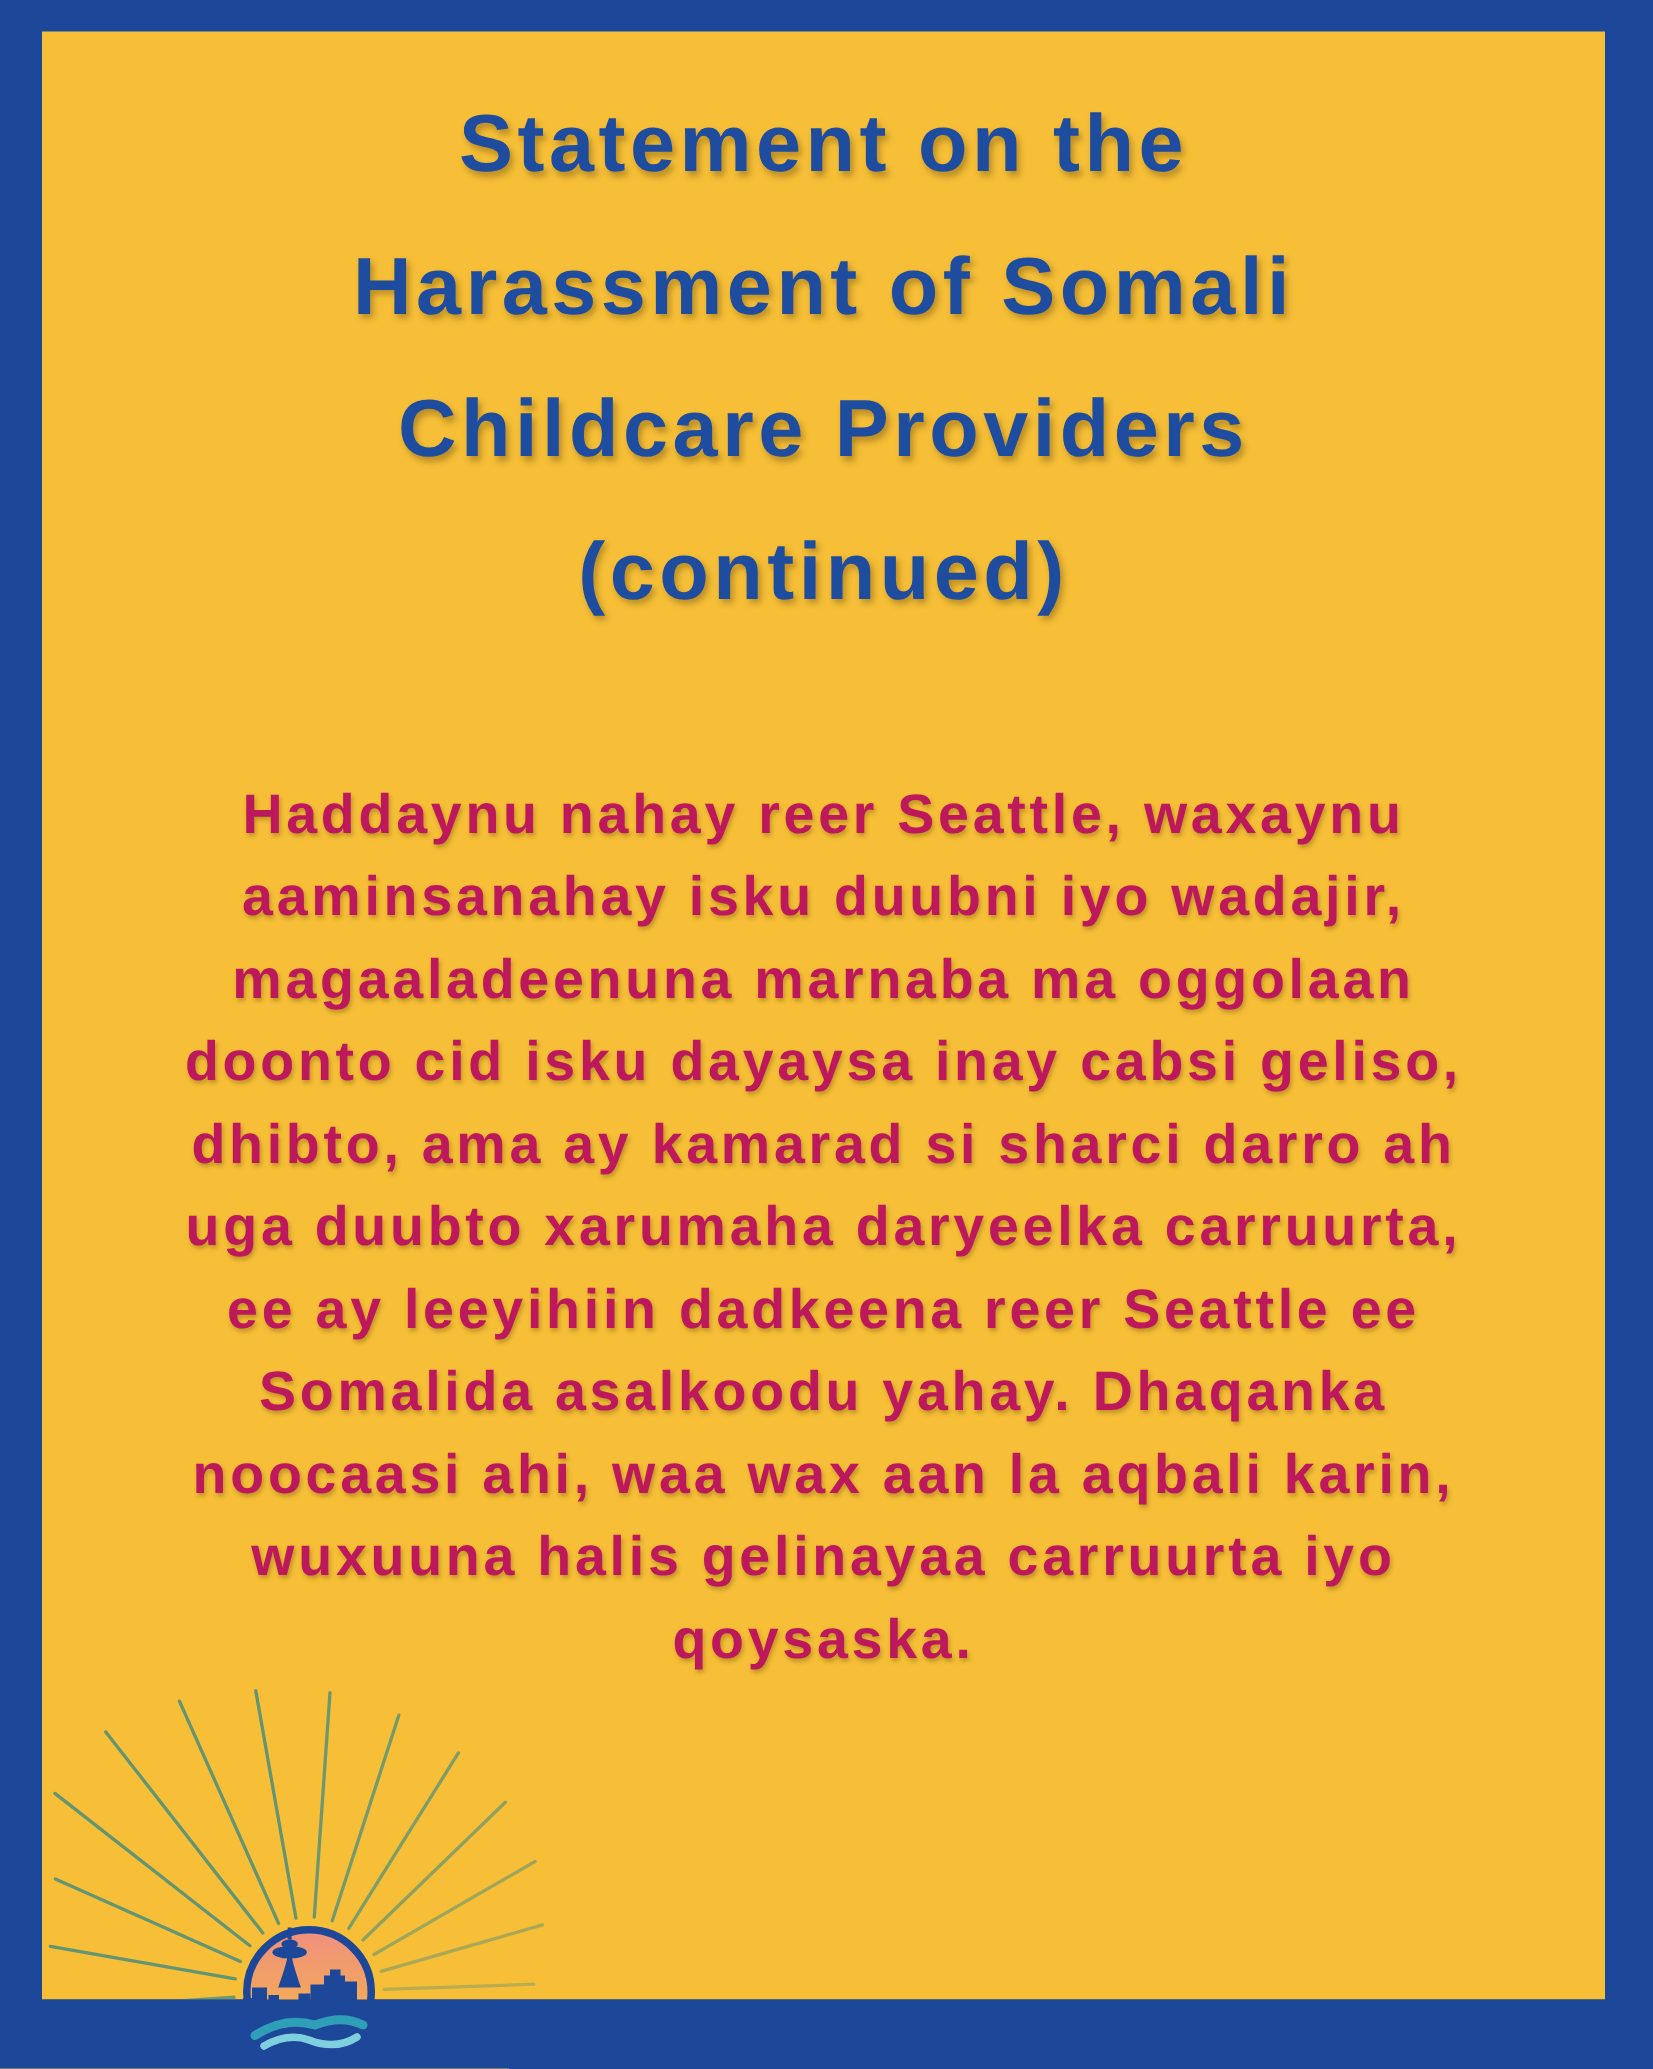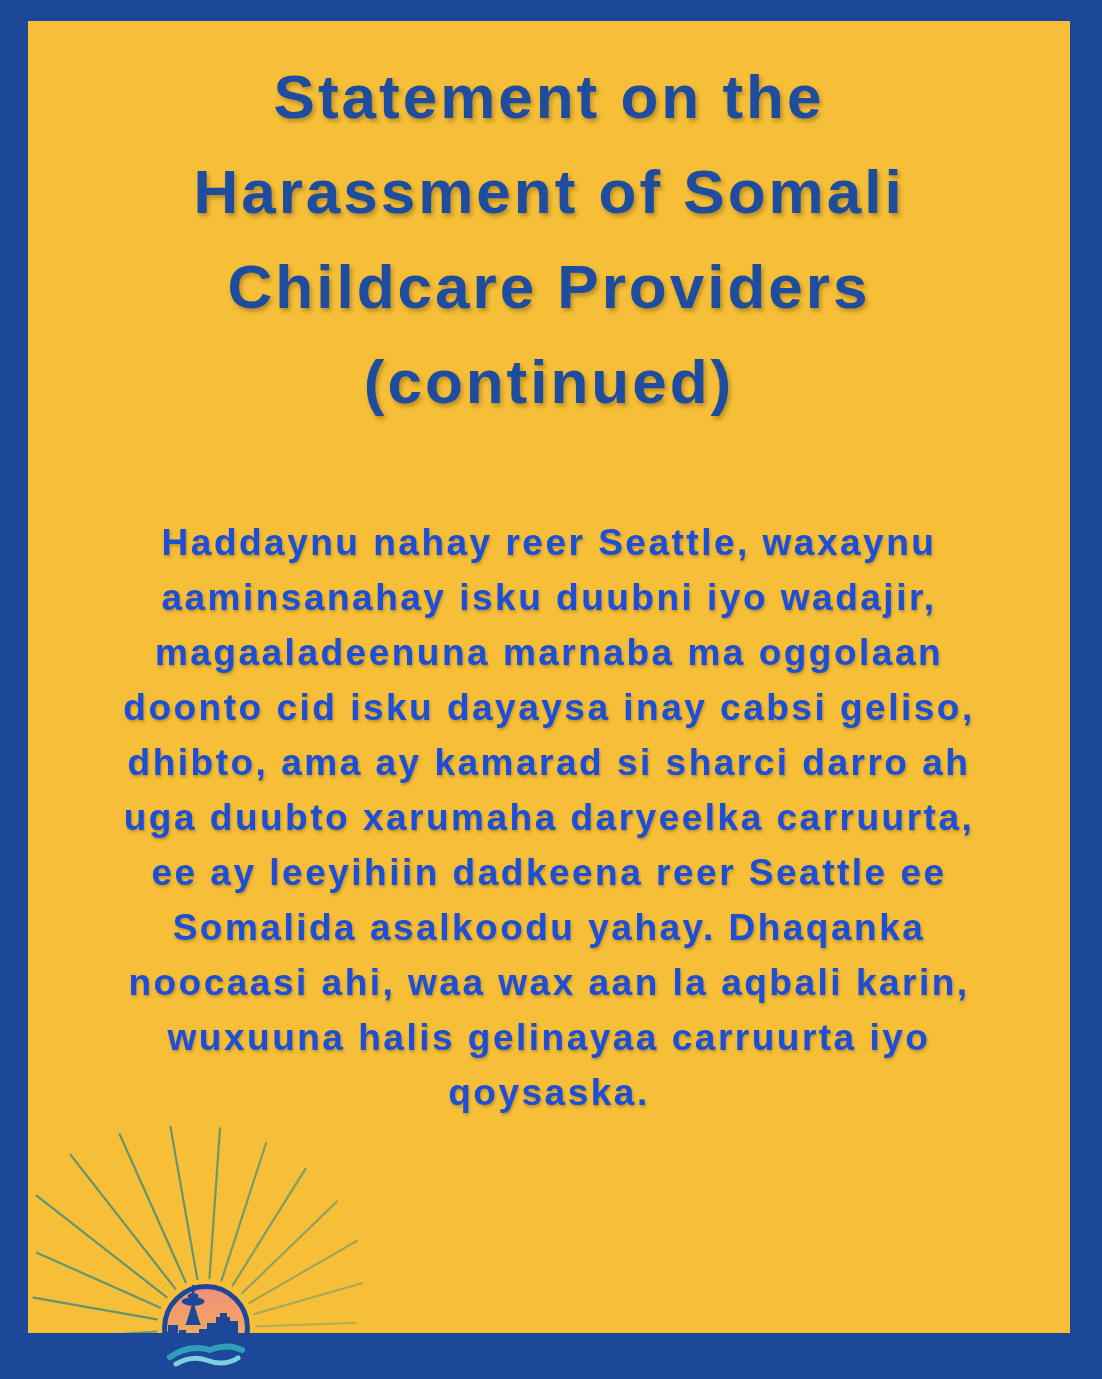--- a/index.html
+++ b/index.html
@@ -25,35 +25,35 @@
   .title {
     position: absolute;
     left: 0;
     right: 0;
     top: 28px;
     margin: 0;
     text-align: center;
     white-space: pre-line;
     color: #1e4c9e;
     font-weight: bold;
-    font-size: 62px;
+    font-size: 54px;
     line-height: 95px;
     letter-spacing: 3px;
     text-shadow: 2px 3px 4px rgba(93, 62, 10, 0.40);
   }
   .body-text {
     position: absolute;
     left: 0;
     right: 0;
     top: 494px;
     margin: 0;
     padding: 0 50px;
     text-align: center;
     white-space: pre-line;
-    color: #1d4ed8;
+    color: #be185d;
     font-weight: bold;
     font-size: 37px;
     line-height: 55px;
     letter-spacing: 2.5px;
     text-shadow: 1px 2px 3px rgba(93, 62, 10, 0.35);
   }
   .logo-svg {
     position: absolute;
     left: 0;
     top: 1079px;

